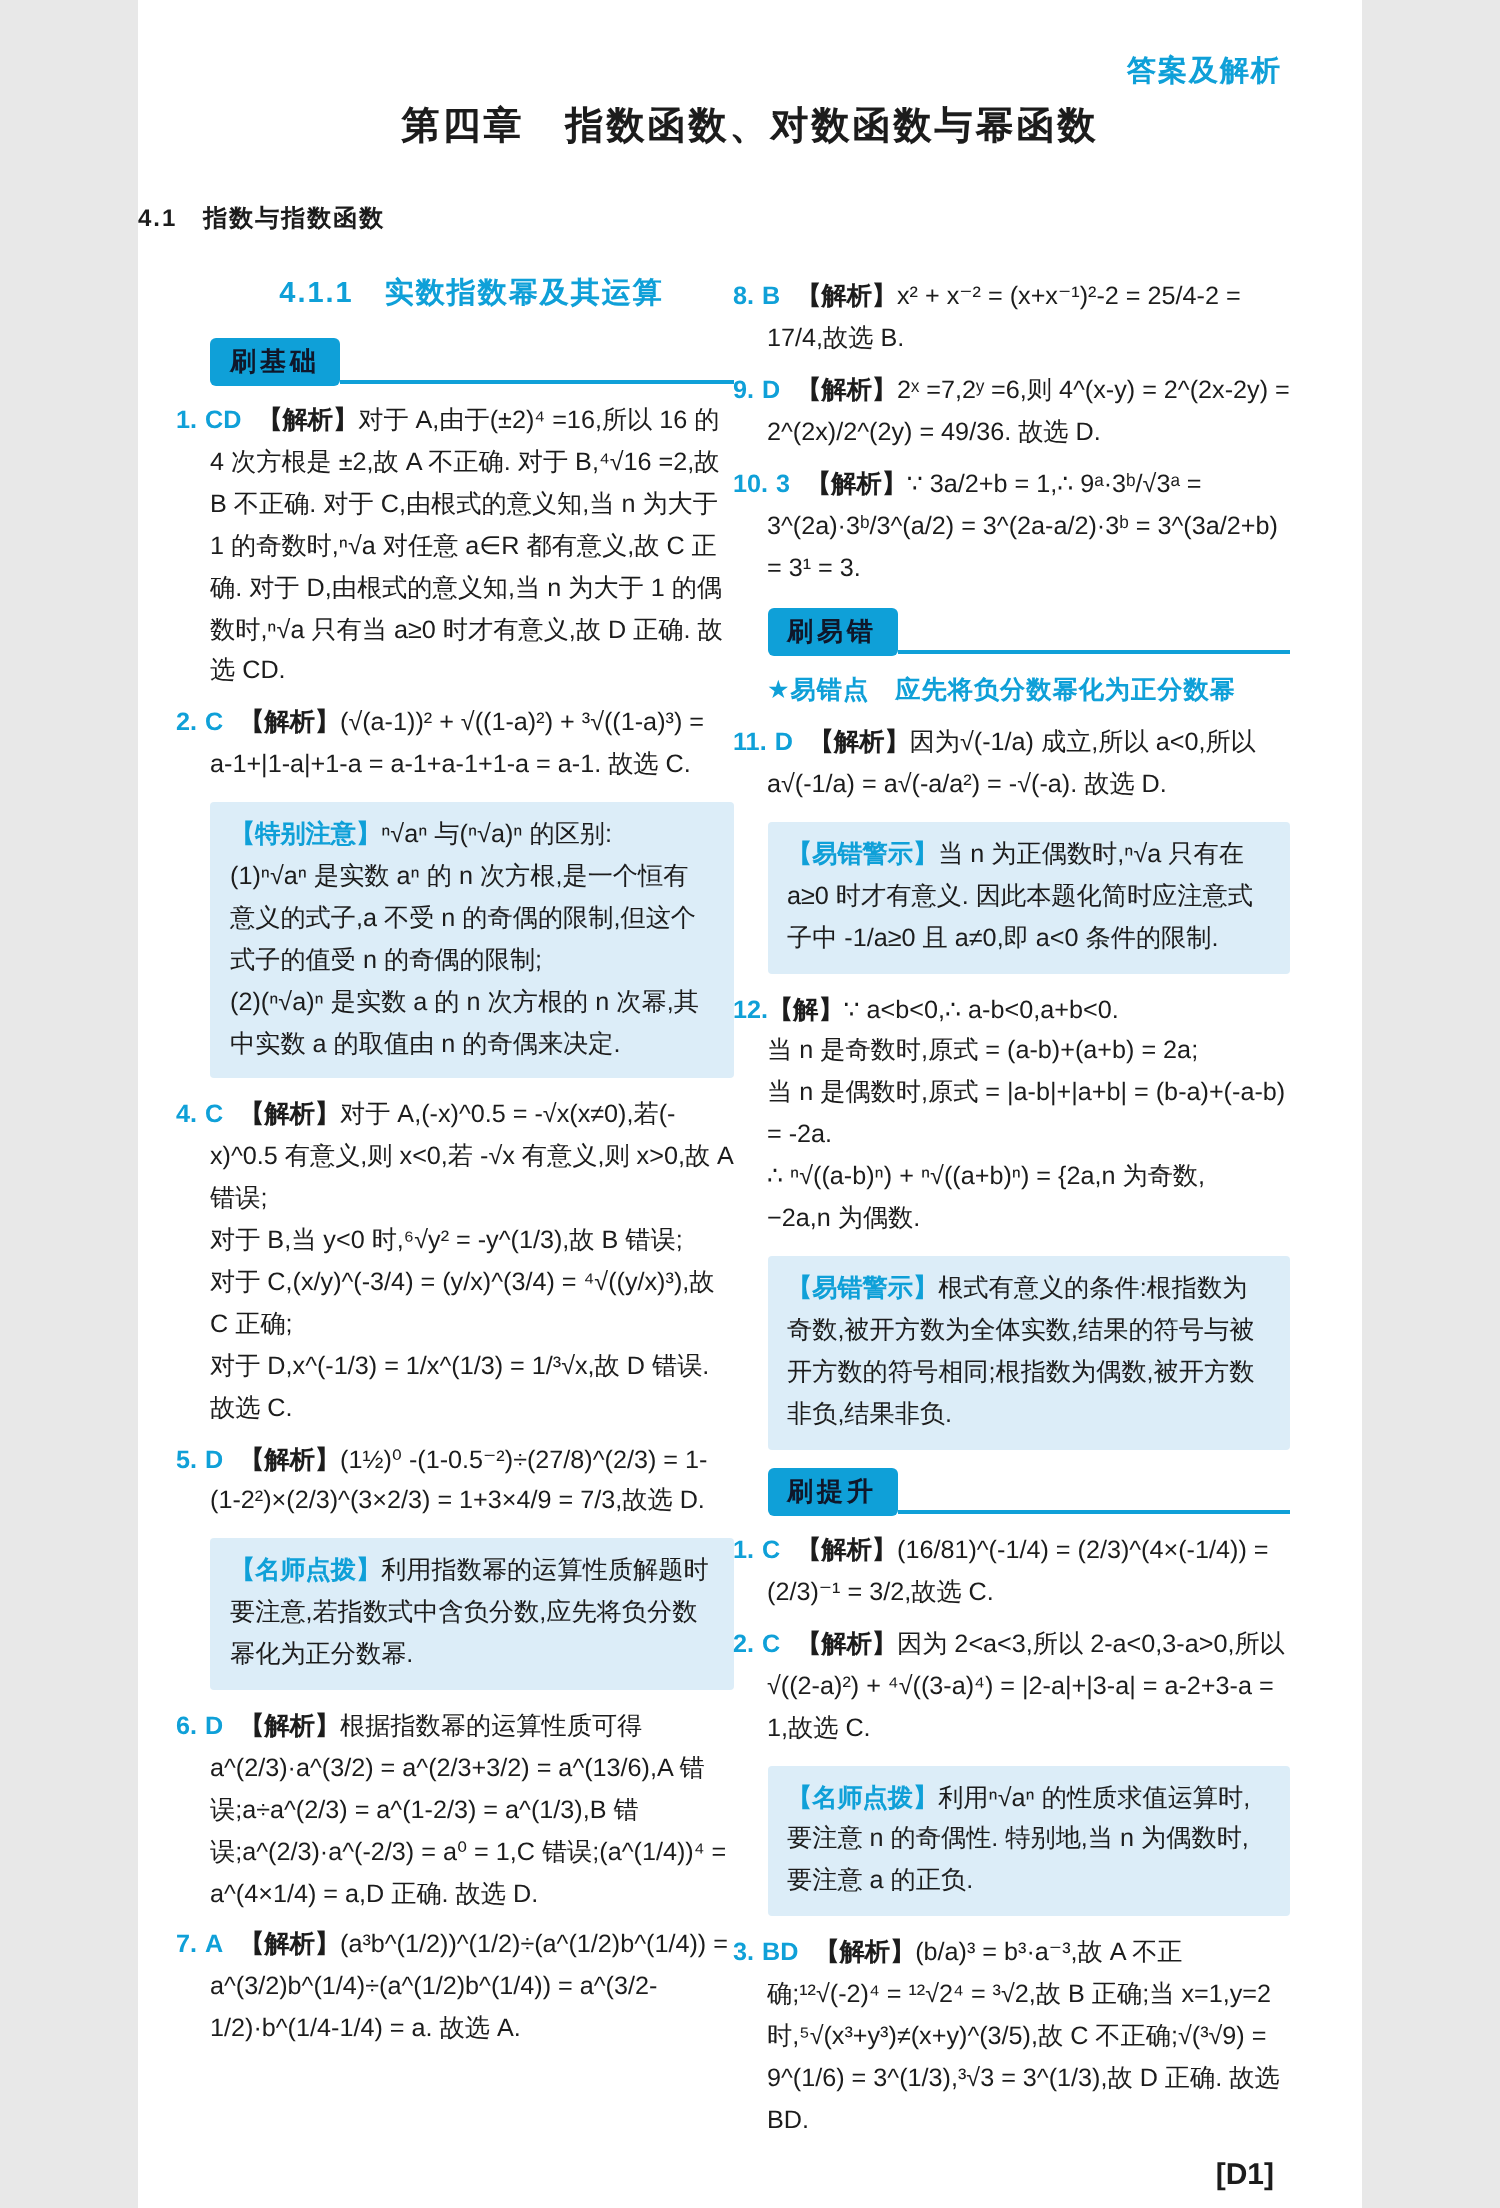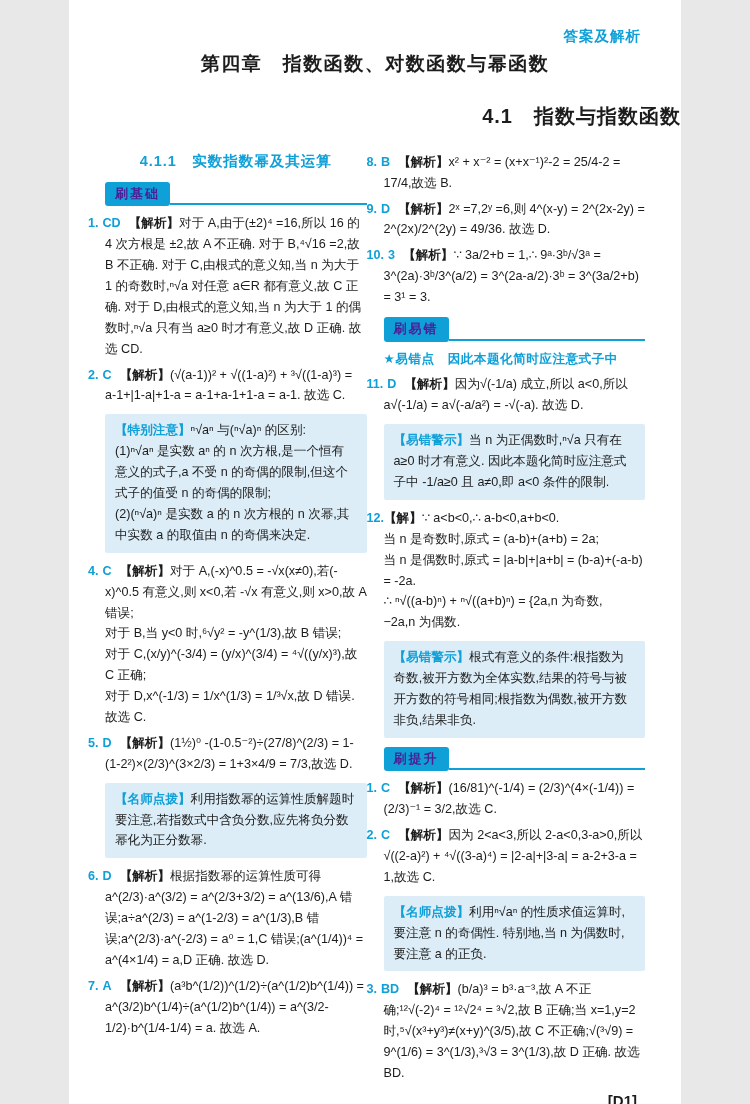--- a/index.html
+++ b/index.html
@@ -17,32 +17,32 @@
   }
   .corner{
     position:absolute;top:24px;right:40px;
     color:var(--accent);font-weight:bold;font-size:14.5px;letter-spacing:1px;
   }
   .chapter{
     text-align:center;padding-top:48px;
     font-size:19px;font-weight:bold;letter-spacing:1.5px;
   }
   .section{
-    text-align:right;margin-top:20px;margin-bottom:14px;
-    font-size:20px;font-weight:bold;letter-spacing:1px;
+    text-align:left;margin-top:20px;margin-bottom:14px;
+    font-size:12px;font-weight:bold;letter-spacing:1px;
   }
   .cols{display:flex;gap:17px;padding:0 36px;}
   .col{flex:1;min-width:0;}
   .subheader{
     color:var(--accent);font-weight:bold;text-align:center;
     font-size:14.5px;margin:2px 0 9px;letter-spacing:1px;
   }
   .badge-row{display:flex;align-items:flex-end;margin:9px 0 7px;}
   .badge{
-    background:var(--accent);color:#4c1d95;font-weight:bold;
+    background:var(--accent);color:#0f172a;font-weight:bold;
     font-size:13px;padding:1px 10px 2px;border-radius:3px;
     letter-spacing:2px;white-space:nowrap;
   }
   .badge-line{flex:1;border-bottom:2px solid var(--accent);margin-bottom:1px;}
   .item{margin:5px 0;text-indent:-17px;}
   .num{color:var(--accent);font-weight:bold;}
   .ans{color:var(--accent);font-weight:bold;margin-left:4px;margin-right:8px;}
   .ans:empty{margin:0;}
   .tag{font-weight:bold;}
   .txt{white-space:pre-line;}
@@ -85,21 +85,21 @@
         <p class="item"><span class="num">7.</span><span class="ans">A</span><span class="tag">【解析】</span><span class="txt">(a³b^(1/2))^(1/2)÷(a^(1/2)b^(1/4)) = a^(3/2)b^(1/4)÷(a^(1/2)b^(1/4)) = a^(3/2-1/2)·b^(1/4-1/4) = a. 故选 A.</span></p>
       </div>
     <div class="col">
         <p class="item"><span class="num">8.</span><span class="ans">B</span><span class="tag">【解析】</span><span class="txt">x² + x⁻² = (x+x⁻¹)²-2 = 25/4-2 = 17/4,故选 B.</span></p>
         <p class="item"><span class="num">9.</span><span class="ans">D</span><span class="tag">【解析】</span><span class="txt">2ˣ =7,2ʸ =6,则 4^(x-y) = 2^(2x-2y) = 2^(2x)/2^(2y) = 49/36. 故选 D.</span></p>
         <p class="item"><span class="num">10.</span><span class="ans">3</span><span class="tag">【解析】</span><span class="txt">∵ 3a/2+b = 1,∴ 9ᵃ·3ᵇ/√3ᵃ = 3^(2a)·3ᵇ/3^(a/2) = 3^(2a-a/2)·3ᵇ = 3^(3a/2+b) = 3¹ = 3.</span></p>
         <div class="badge-row">
           <span class="badge">刷易错</span>
           <span class="badge-line"></span>
         </div>
-        <div class="errorpoint">★易错点　因此本题化简时应注意式子中</div>
+        <div class="errorpoint">★易错点　应先将负分数幂化为正分数幂</div>
         <p class="item"><span class="num">11.</span><span class="ans">D</span><span class="tag">【解析】</span><span class="txt">因为√(-1/a) 成立,所以 a&lt;0,所以 a√(-1/a) = a√(-a/a²) = -√(-a). 故选 D.</span></p>
         <div class="note"><span class="label">【易错警示】</span><span class="txt">当 n 为正偶数时,ⁿ√a 只有在 a≥0 时才有意义. 因此本题化简时应注意式子中 -1/a≥0 且 a≠0,即 a&lt;0 条件的限制.</span></div>
         <p class="item"><span class="num">12.</span><span class="ans"></span><span class="tag">【解】</span><span class="txt">∵ a&lt;b&lt;0,∴ a-b&lt;0,a+b&lt;0.
 当 n 是奇数时,原式 = (a-b)+(a+b) = 2a;
 当 n 是偶数时,原式 = |a-b|+|a+b| = (b-a)+(-a-b) = -2a.
 ∴ ⁿ√((a-b)ⁿ) + ⁿ√((a+b)ⁿ) = {2a,n 为奇数,
 −2a,n 为偶数.</span></p>
         <div class="note"><span class="label">【易错警示】</span><span class="txt">根式有意义的条件:根指数为奇数,被开方数为全体实数,结果的符号与被开方数的符号相同;根指数为偶数,被开方数非负,结果非负.</span></div>
         <div class="badge-row">
           <span class="badge">刷提升</span>

